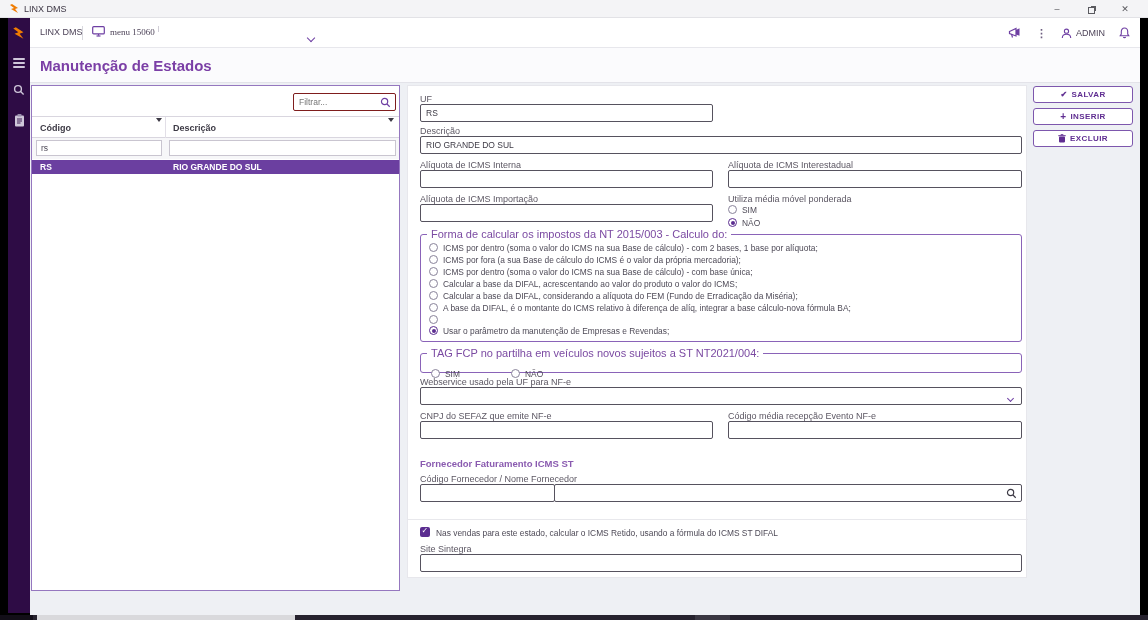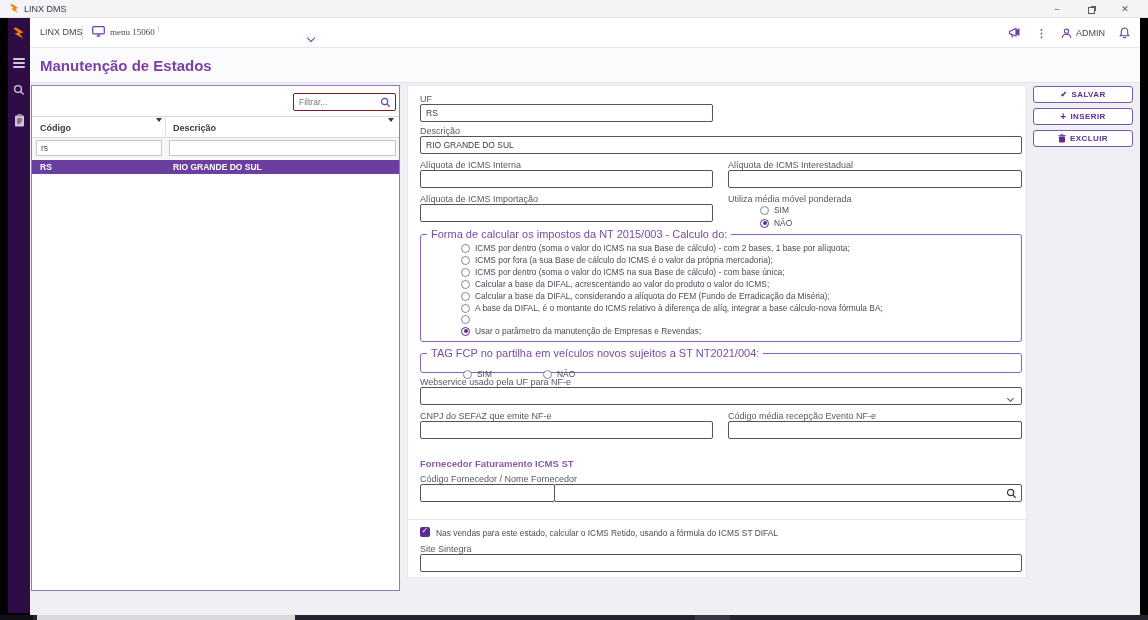--- a/index.html
+++ b/index.html
@@ -66,21 +66,21 @@
 
   
   .formcard { position:absolute; left:377px; top:2px; width:620px; height:493px; background:#ffffff; border:1px solid #e7e7ec; }
   .lbl { position:absolute; font-size:9px; color:#5c5763; }
   .inp { position:absolute; height:18px; border:1px solid #56525e; border-radius:2px; background:#fff; font-size:8.5px; color:#3d3a45; padding:0 5px; font-family:inherit; outline:none; }
   .w-half { width:293px; } .w-full { width:602px; }
   .colL { left:12px; } .colR { left:320px; }
 
   fieldset.fs { position:absolute; left:12px; width:602px; border:1px solid #8a63b8; border-radius:3px; }
   fieldset.fs legend { font-size:11px; color:#7b4aa2; padding:0 4px; margin-left:6px; }
-  .radio-row { display:flex; align-items:center; gap:5px;margin-left:32px; }
+  .radio-row { display:flex; align-items:flex-start; gap:5px; }
   .radio { width:9px; height:9px; border:1.3px solid #89839a; border-radius:50%; background:#fff; flex:0 0 auto; position:relative; }
   .radio.checked { border-color:#5b2d90; }
   .radio.checked::after { content:""; position:absolute; left:1.5px; top:1.5px; width:4px; height:4px; border-radius:50%; background:#5b2d90; }
   .radio-lbl { font-size:8.4px; color:#4e4a57; }
   .opts { display:flex; flex-direction:column; justify-content:space-between; height:100%; padding:3px 8px 5px 8px; }
 
   .select-chev { position:absolute; right:8px; top:5px; }
   .divider { position:absolute; left:0; width:620px; height:1px; background:#e8e8ec; }
   .section-title { position:absolute; font-size:9.5px; font-weight:bold; color:#8a5bb0; }
   .checkbox { position:absolute; width:10px; height:10px; background:#5b2d90; border-radius:2px; }

